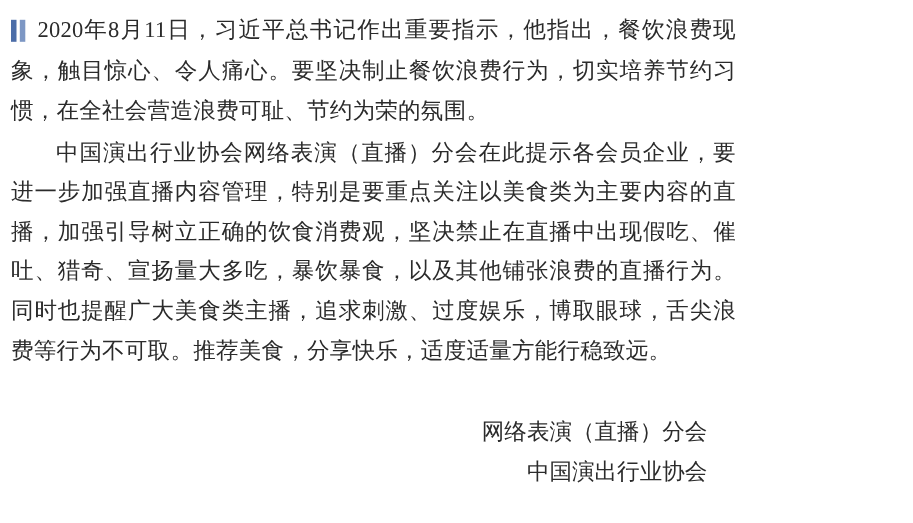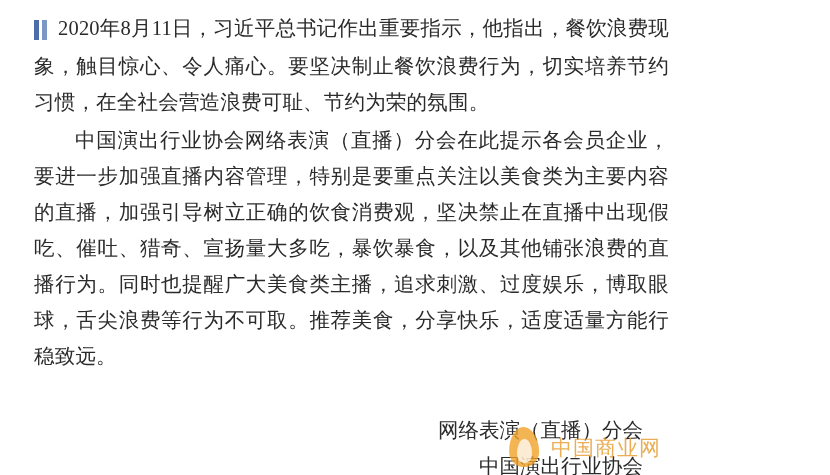--- a/index.html
+++ b/index.html
@@ -13,21 +13,21 @@
     font-family: "Liberation Serif", "DejaVu Serif", serif;
     overflow: hidden;
     position: relative;
   }
 
   .page {
     position: relative;
     width: 691px;
     height: 475px;
     box-sizing: border-box;
-    padding: 10px 22px 0 34px;
+    padding: 10px 22px 0 10px;
   }
 
   
   .marker {
     display: inline-block;
     vertical-align: middle;
     margin-right: 8px;
     position: relative;
     top: -3px;
   }
@@ -126,21 +126,14 @@
 
   <p class="para first"><span class="marker"><span class="bar"></span><span class="bar second"></span></span><span>2020年8月11日，习近平总书记作出重要指示，他指出，餐饮浪费现象，触目惊心、令人痛心。要坚决制止餐饮浪费行为，切实培养节约习惯，在全社会营造浪费可耻、节约为荣的氛围。</span></p>
 
   <p class="para indent">中国演出行业协会网络表演（直播）分会在此提示各会员企业，要进一步加强直播内容管理，特别是要重点关注以美食类为主要内容的直播，加强引导树立正确的饮食消费观，坚决禁止在直播中出现假吃、催吐、猎奇、宣扬量大多吃，暴饮暴食，以及其他铺张浪费的直播行为。同时也提醒广大美食类主播，追求刺激、过度娱乐，博取眼球，舌尖浪费等行为不可取。推荐美食，分享快乐，适度适量方能行稳致远。</p>
 
   <div class="signature">
     <div>网络表演（直播）分会</div>
     <div>中国演出行业协会</div>
   </div>
 
-  <div class="watermark">
-    <span class="flame">
-      <span class="outer"></span>
-      <span class="inner"></span>
-    </span>
-    <span class="wm-text">中国商业网</span>
-  </div>
 
 </div>
 
 </body></html>

